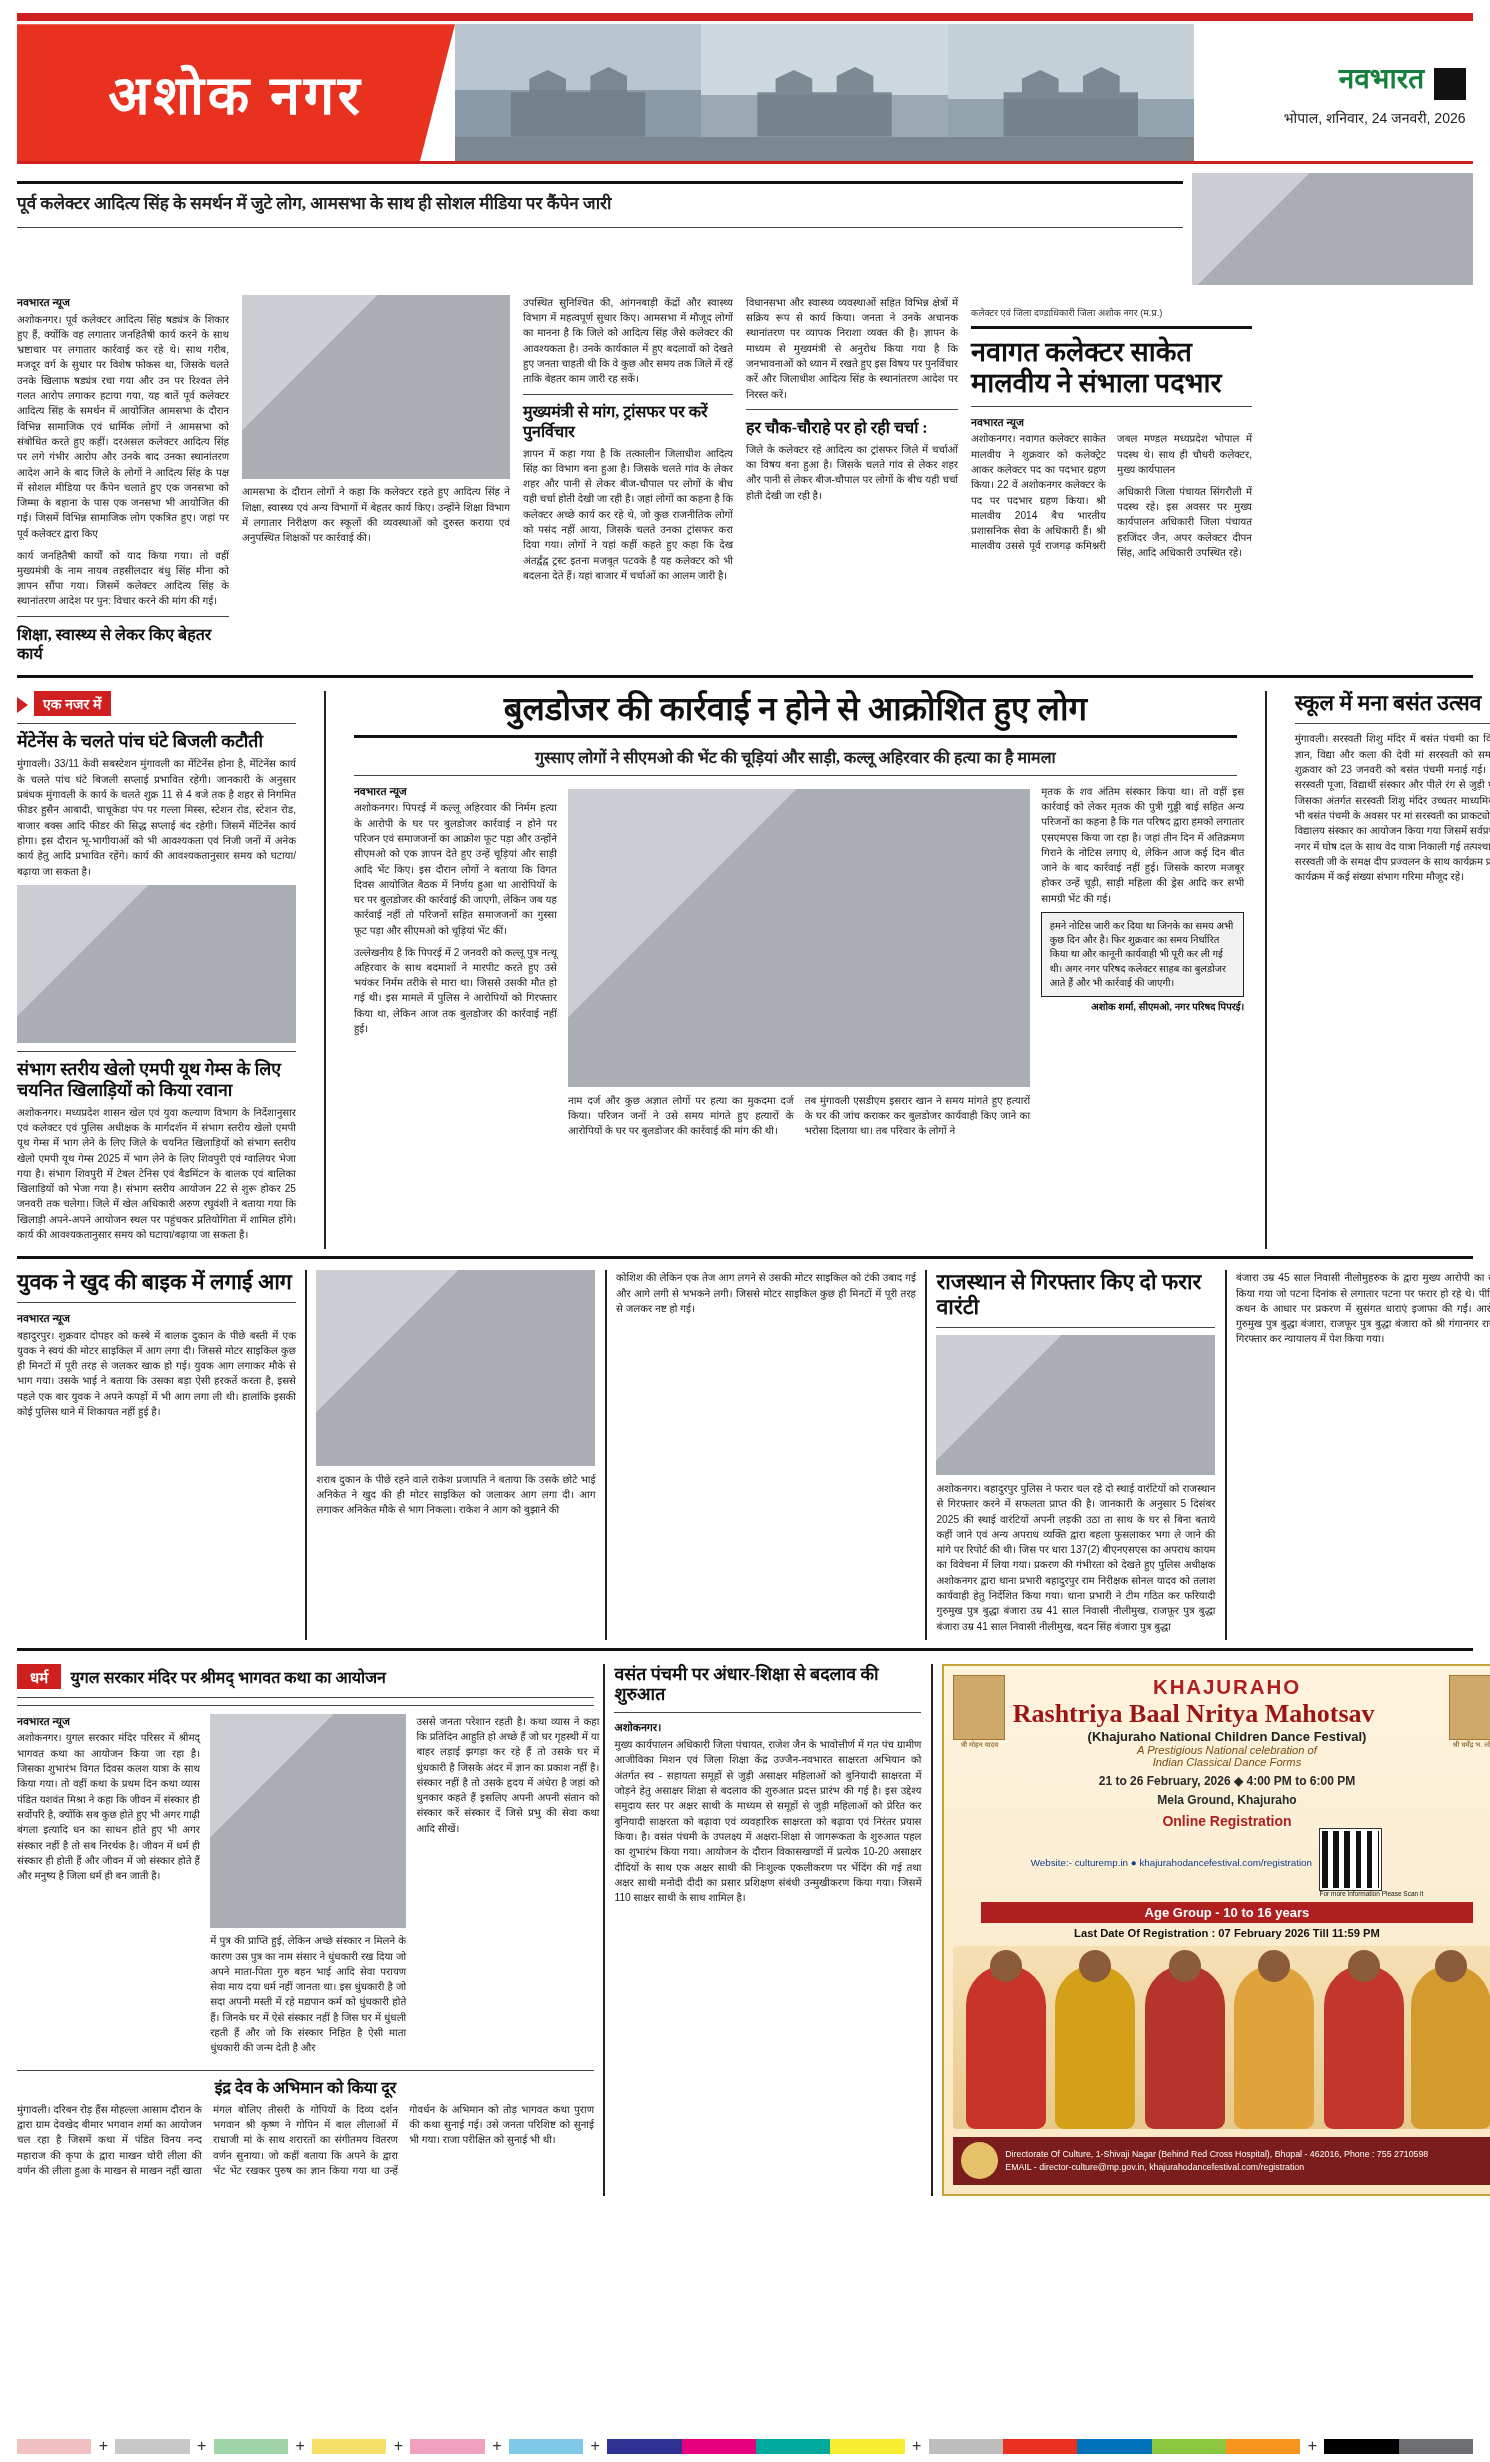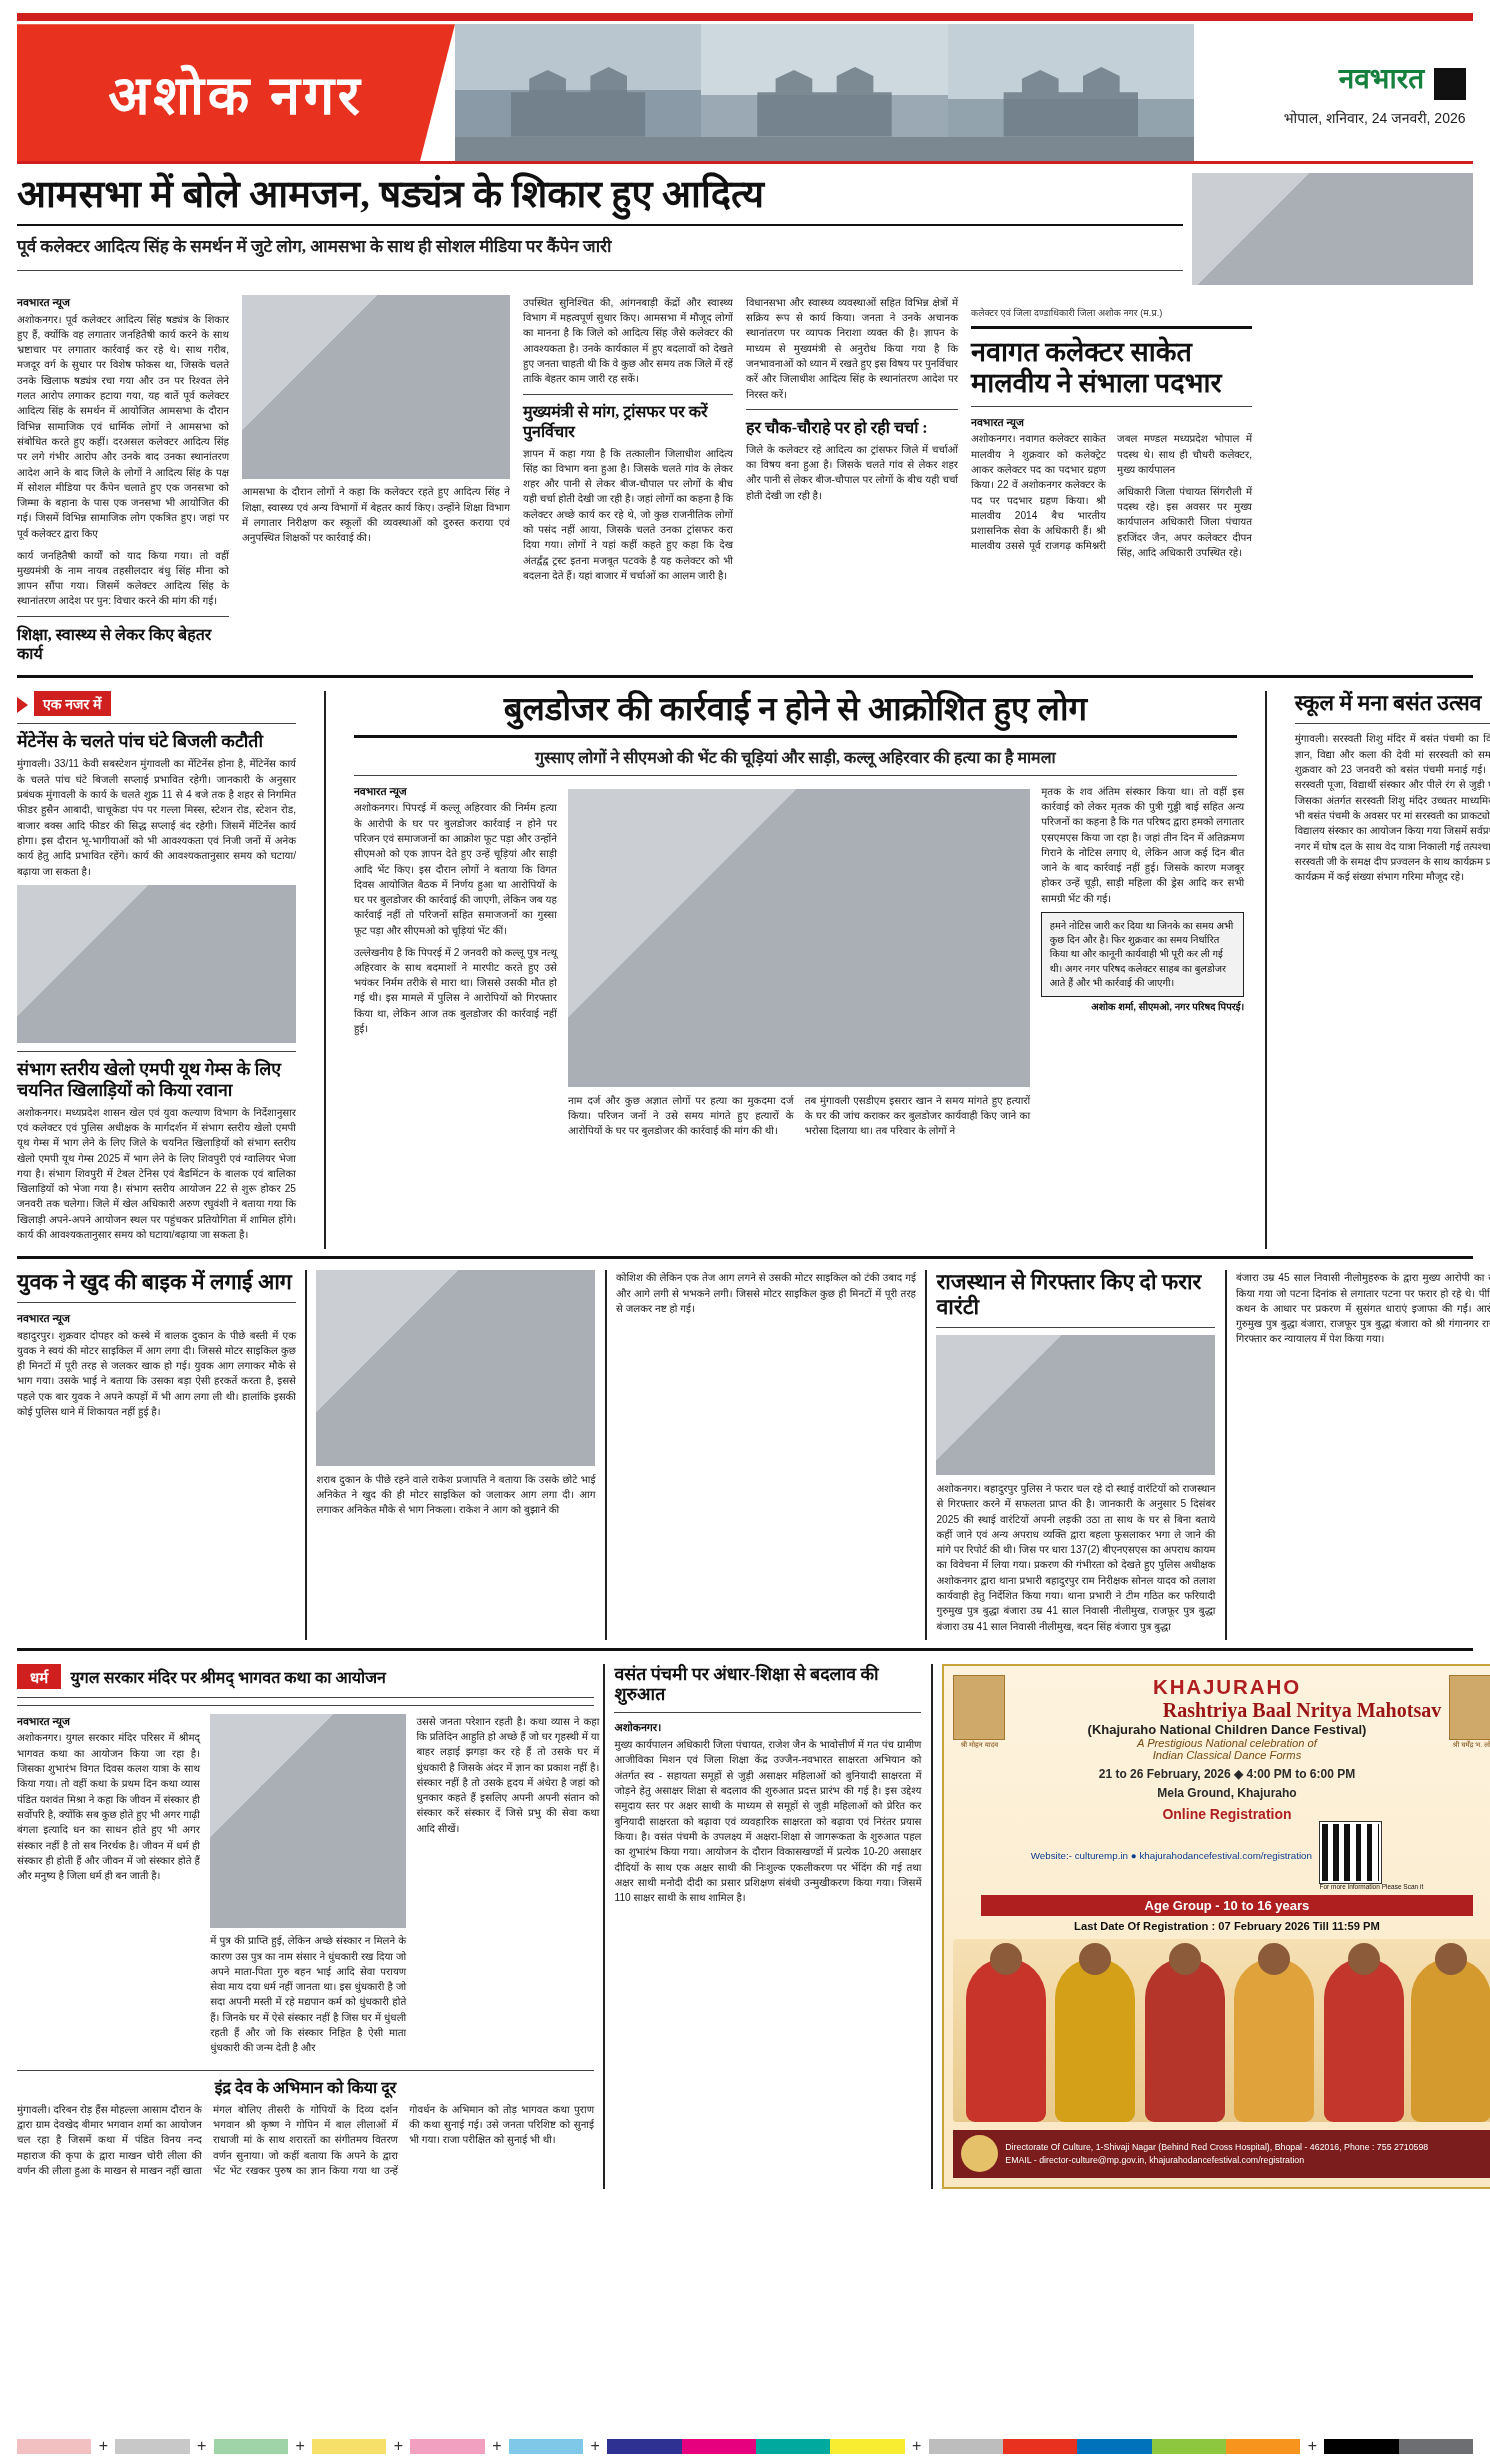--- a/index.html
+++ b/index.html
@@ -84,21 +84,21 @@
   .band4 { display:grid; grid-template-columns: 577px 1.9px 307px 1.9px 570px; gap:9.3px; margin-top:13px; }
   .dharm-tab { background:#d01f1f; color:#fff; font-weight:bold; font-size:15px; padding:2.8px 13px; display:inline-block; }
   .dharm-hd { font-family:"Liberation Serif", serif; font-weight:bold; font-size:28px; margin:5.6px 0; }
   .dharm-kicker { font-family:"Liberation Serif", serif; font-weight:bold; font-size:16px; }
 
   
   .ad { border:2.8px solid #c8a23a; background:linear-gradient(#fdf3de,#fae7c4); padding:9.3px; position:relative; height:100%; }
   .ad-top { display:flex; justify-content:space-between; align-items:flex-start; }
   .ad-portrait { width:52px; height:65px; background:#cfa96a; border:1.9px solid #a4762f; }
   .ad-t1 { text-align:center; color:#b01f1f; font-weight:bold; font-size:20.5px; letter-spacing:1.9px; }
-  .ad-t2 { text-align:right; color:#9b1414; font-weight:bold; font-size:20px; font-family:"Liberation Serif", serif; }
+  .ad-t2 { text-align:left; color:#9b1414; font-weight:bold; font-size:26px; font-family:"Liberation Serif", serif; }
   .ad-t3 { text-align:center; color:#222; font-size:13px; font-weight:bold; }
   .ad-t4 { text-align:center; color:#7a4b12; font-size:11.2px; font-style:italic; }
   .ad-line { text-align:center; font-size:12px; font-weight:bold; color:#2a2a2a; margin-top:5.6px; }
   .ad-reg { text-align:center; color:#b01f1f; font-weight:bold; font-size:14px; margin-top:5.6px; }
   .ad-url { text-align:center; font-size:9.8px; color:#0b3d91; }
   .ad-age { text-align:center; background:#b01f1f; color:#fff; font-weight:bold; font-size:13px; padding:2.8px 0; margin:5.6px 28px 0; }
   .ad-last { text-align:center; font-size:11.2px; font-weight:bold; margin-top:3.7px; }
   .qr { width:61px; height:61px; background:
       repeating-linear-gradient(90deg,#111 0 5.6px,#fff 5.6px 11.2px),
       repeating-linear-gradient(0deg,#111 0 5.6px,transparent 5.6px 11.2px);
@@ -145,21 +145,20 @@
     </div>
     <div class="mast-right">
       <div><span class="brand">नवभारत</span><span class="brand-sq"></span></div>
       <div class="dateline">भोपाल, शनिवार, 24 जनवरी, 2026</div>
     </div>
   </div>
 
   <div class="lead">
     <div class="lead-head">
       <div class="txt">
-        <div class="hl lead-title">आमसभा में बोले आमजन, षड्यंत्र के शिकार हुए आदित्य</div>
         <div class="rule"></div>
         <div class="sub lead-sub">पूर्व कलेक्टर आदित्य सिंह के समर्थन में जुटे लोग, आमसभा के साथ ही सोशल मीडिया पर कैंपेन जारी</div>
         <div class="rule thin"></div>
       </div>
       <div class="ed-photo ph"></div>
     </div>
 
     <div class="lead-grid">
 
       <div>

